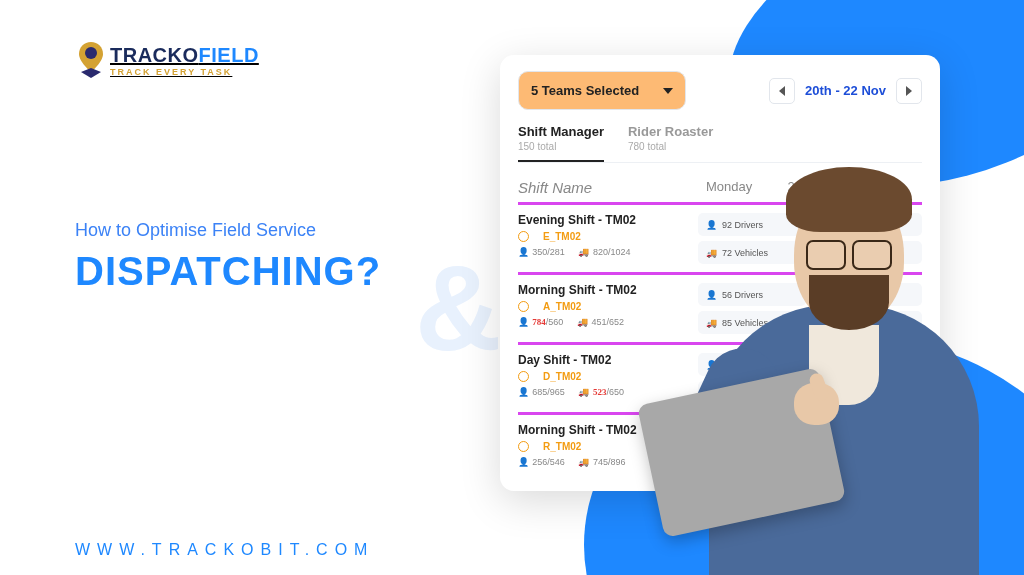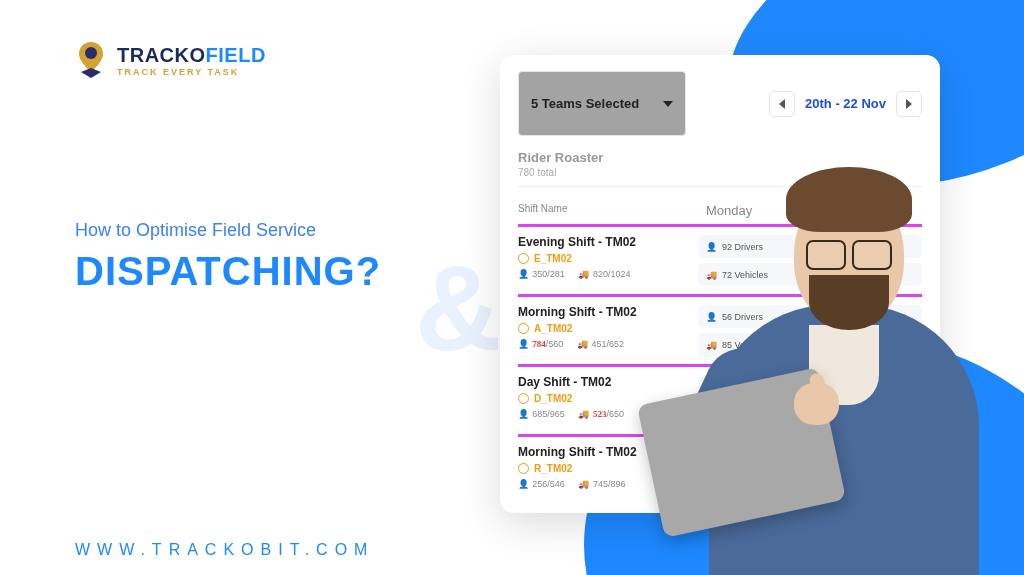--- a/index.html
+++ b/index.html
@@ -1,60 +1,60 @@
 <!DOCTYPE html>
 <html><head>
 <meta charset="utf-8">
 <style>
 * { margin: 0; padding: 0; box-sizing: border-box; font-family: -apple-system, BlinkMacSystemFont, 'Segoe UI', Arial, sans-serif; }
 body { width: 1024px; height: 575px; background: #fff; position: relative; overflow: hidden; }
 
 .bg-shape-top { position: absolute; top: -80px; right: -120px; width: 420px; height: 260px; background: #1e88ff; border-radius: 50%; transform: rotate(-15deg); }
 .bg-shape-bottom { position: absolute; bottom: -180px; right: -80px; width: 520px; height: 420px; background: #1e88ff; border-radius: 50%; }
 
-.logo-area { position: absolute; top: 40px; left: 75px; display: flex; align-items: center; gap: 10px; }
+.logo-area { position: absolute; top: 40px; left: 75px; display: flex; align-items: center; gap: 3px; text-decoration: underline; }
 .logo-pin { width: 32px; height: 40px; position: relative; }
 .logo-pin svg { width: 100%; height: 100%; }
 .logo-text-wrap { display: flex; flex-direction: column; }
 .logo-brand { font-size: 20px; font-weight: 700; letter-spacing: 0.5px; }
 .logo-brand .t1 { color: #1a2b5c; }
 .logo-brand .t2 { color: #1e88ff; }
 .logo-tag { font-size: 9px; color: #d4a233; letter-spacing: 2px; font-weight: 600; }
 
 .headline { position: absolute; top: 220px; left: 75px; width: 420px; }
 .ampersand { position: absolute; top: 28px; left: 340px; font-size: 120px; font-weight: 800; color: #e8f1fd; z-index: 0; line-height: 1; }
 .headline-small { font-size: 18px; color: #3b82f6; margin-bottom: 8px; position: relative; z-index: 1; }
 .headline-big { font-size: 40px; font-weight: 800; color: #1e88ff; line-height: 1.1; letter-spacing: 1px; position: relative; z-index: 1; }
 
 .footer-url { position: absolute; bottom: 16px; left: 75px; font-size: 16px; color: #1e88ff; letter-spacing: 7px; font-weight: 500; }
 
 .card { position: absolute; top: 55px; left: 500px; width: 440px; background: #fff; border-radius: 14px; box-shadow: 0 10px 40px rgba(0,0,0,0.15); padding: 16px 18px; z-index: 2; }
 
 .card-header { display: flex; justify-content: space-between; align-items: center; margin-bottom: 14px; gap: 12px; }
-.dropdown { display: flex; align-items: center; gap: 24px; background: #a3a3a3; border: 1px solid #e2e6ec; border-radius: 4px; padding: 24px 12px; font-size: 13px; font-weight: 600; color: #222; cursor: pointer; }
+.dropdown { display: flex; align-items: center; gap: 24px; background: #fdba74; border: 1px solid #e2e6ec; border-radius: 10px; padding: 11px 12px; font-size: 13px; font-weight: 600; color: #222; cursor: pointer; }
 .date-nav { display: flex; align-items: center; gap: 8px; }
 .date-btn { width: 26px; height: 26px; border: 1px solid #e2e6ec; border-radius: 5px; background: #fff; display: flex; align-items: center; justify-content: center; font-size: 11px; color: #555; cursor: pointer; }
 .date-label { font-size: 13px; font-weight: 600; color: #1d4ed8; padding: 0 2px; }
 
 .tabs-row { display: flex; gap: 24px; border-bottom: 1px solid #edf0f4; padding-bottom: 0; margin-bottom: 0; }
 .tab { padding-bottom: 8px; cursor: pointer; }
 .tab-title { font-size: 13px; font-weight: 700; color: #999; }
 .tab-sub { font-size: 10px; color: #aaa; margin-top: 2px; }
 .tab.active .tab-title { color: #222; }
 .tab.active { border-bottom: 2px solid #222; }
 
 .grid-head { display: flex; margin-top: 10px; }
-.col-shift { width: 180px; font-size: 10px; color: #888; padding: 6px 0; }
+.col-shift { width: 180px; font-size: 15px; color: #888; padding: 6px 0; font-style: italic; }
 .col-day { flex: 1; font-size: 13px; color: #888; padding: 6px 8px; display: flex; justify-content: space-between; }
 .col-day .dn { font-weight: 500; }
 
 .shift-row { display: flex; border-top: 3px solid #d946ef; padding: 8px 0; align-items: stretch; }
 .shift-info { width: 180px; }
 .shift-title { font-size: 12px; font-weight: 700; color: #222; margin-bottom: 4px; }
-.shift-code-row { display: flex; align-items: center; gap: 5px; font-size: 10px; margin-bottom: 5px; }
+.shift-code-row { display: flex; align-items: center; gap: 14px; font-size: 10px; margin-bottom: 5px; }
 .radio-dot { width: 11px; height: 11px; border: 1.5px solid #f39c12; border-radius: 50%; display: inline-block; }
 .shift-code { color: #f39c12; font-weight: 600; }
 .shift-stats { display: flex; gap: 14px; font-size: 9px; color: #888; align-items: center; }
 .stat { display: flex; align-items: center; gap: 3px; }
 .stat .ico { font-size: 9px; color: #999; }
 .red { color: #e53935; font-weight: 600; font-family: Liberation Serif, serif; }
 
 .day-cells { flex: 1; display: flex; gap: 8px; }
 .day-cell { flex: 1; display: flex; flex-direction: column; gap: 5px; }
 .pill { background: #f5f7fa; border-radius: 5px; padding: 5px 7px; display: flex; align-items: center; gap: 5px; font-size: 9px; color: #555; border: 1px solid transparent; }
@@ -122,20 +122,24 @@
           <span class="chev chev-left"></span>
         </div>
       <div class="date-label">20th - 22 Nov</div>
       <div class="date-btn">
           <span class="chev chev-right"></span>
         </div>
     </div>
   </div>
 
   <div class="tabs-row" id="tabs-row">
+      <div class="tab active">
+        <div class="tab-title">Shift Manager</div>
+        <div class="tab-sub">150 total</div>
+      </div>
       <div class="tab">
         <div class="tab-title">Rider Roaster</div>
         <div class="tab-sub">780 total</div>
       </div>
     </div>
 
   <div class="grid-head">
     <div class="col-shift">Shift Name</div>
     <div id="day-heads" style="flex:1;display:flex;">
         <div class="col-day">

